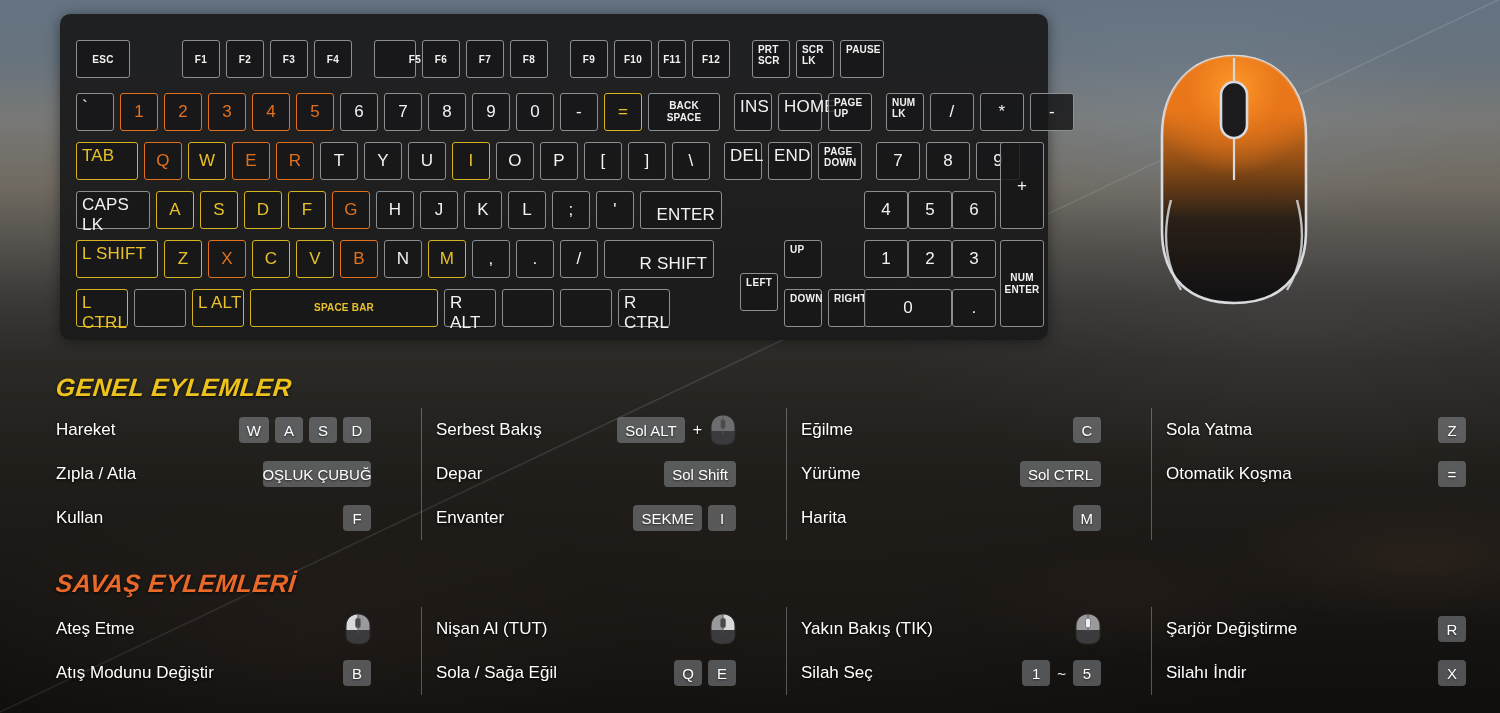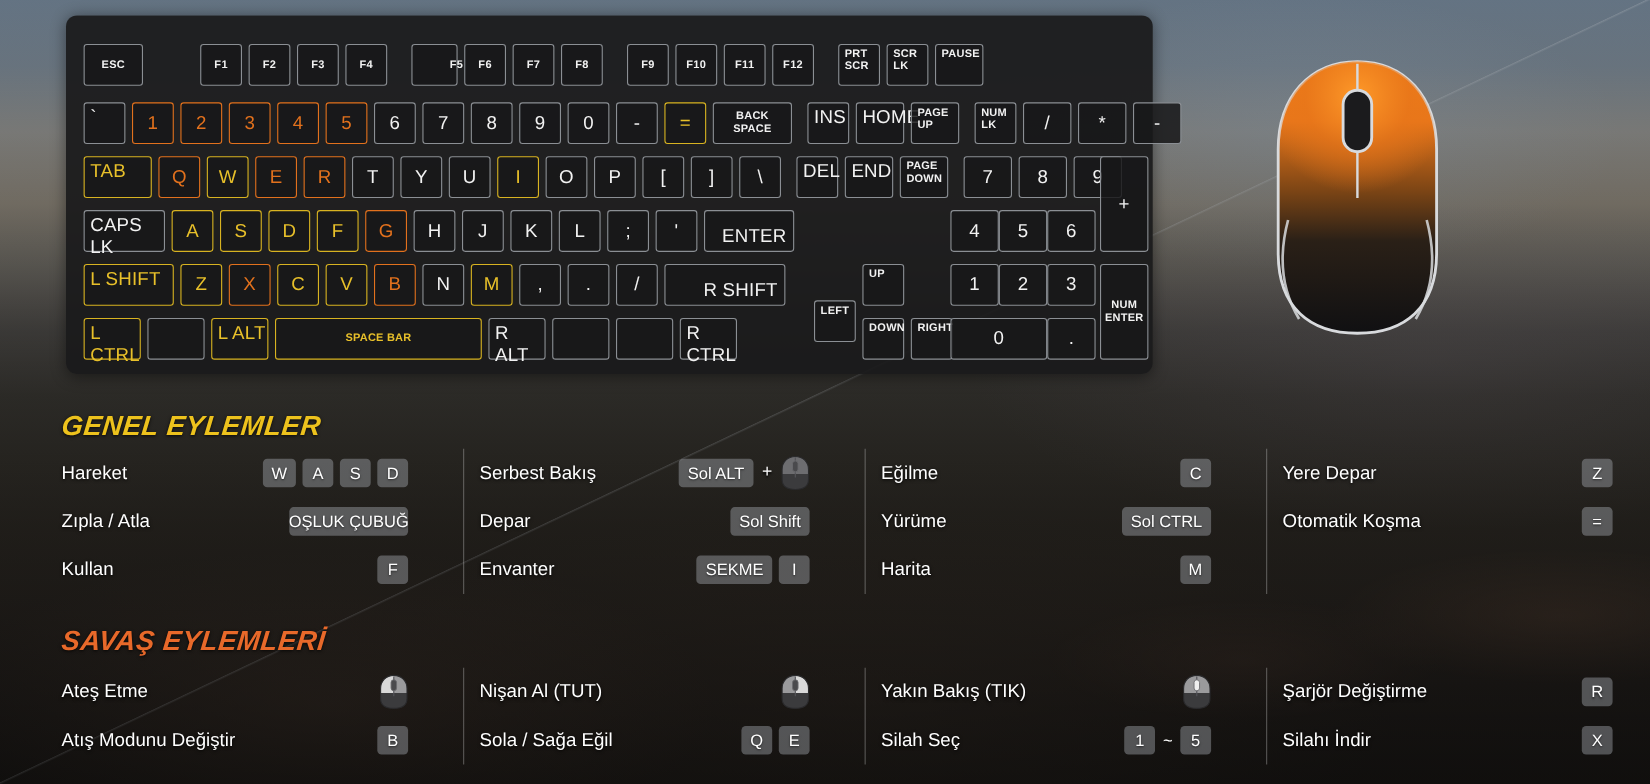--- a/index.html
+++ b/index.html
@@ -139,21 +139,21 @@
       <div class="key sm" style="width: 38px;">F3</div>
       <div class="key sm" style="width: 38px;">F4</div>
       <div style="width: 16px;"></div>
       <div class="key sm" style="width: 38px; padding-left: 40px;">F5</div>
       <div class="key sm" style="width: 38px;">F6</div>
       <div class="key sm" style="width: 38px;">F7</div>
       <div class="key sm" style="width: 38px;">F8</div>
       <div style="width: 16px;"></div>
       <div class="key sm" style="width: 38px;">F9</div>
       <div class="key sm" style="width: 38px;">F10</div>
-      <div class="key sm" style="width: 38px;">F11</div>
+      <div class="key sm" style="width: 28px;">F11</div>
       <div class="key sm" style="width: 38px;">F12</div>
       <div style="width: 16px;"></div>
       <div class="key two" style="width: 38px;">
         <span style="font-size: 10px; font-weight: 700;">PRT</span>
         <span style="font-size: 10px; font-weight: 700;">SCR</span>
       </div>
       <div class="key two" style="width: 38px;">
         <span style="font-size: 10px; font-weight: 700;">SCR</span>
         <span style="font-size: 10px; font-weight: 700;">LK</span>
       </div>
@@ -377,21 +377,21 @@
       </div>
       <div class="rowline">
         <div class="rlabel">Harita</div>
         <div class="rkeys" style="margin-left: auto; margin-right: 50px;">
           <div class="kcap">M</div>
         </div>
       </div>
     </div>
     <div class="col" style="width: 355px; padding-left: 14px;">
       <div class="rowline">
-        <div class="rlabel">Yere Depar</div>
+        <div class="rlabel">Sola Yatma</div>
         <div class="rkeys" style="margin-left: auto; margin-right: 40px;">
           <div class="kcap">Z</div>
         </div>
       </div>
       <div class="rowline">
         <div class="rlabel">Otomatik Koşma</div>
         <div class="rkeys" style="margin-left: auto; margin-right: 40px;">
           <div class="kcap">=</div>
         </div>
       </div>

